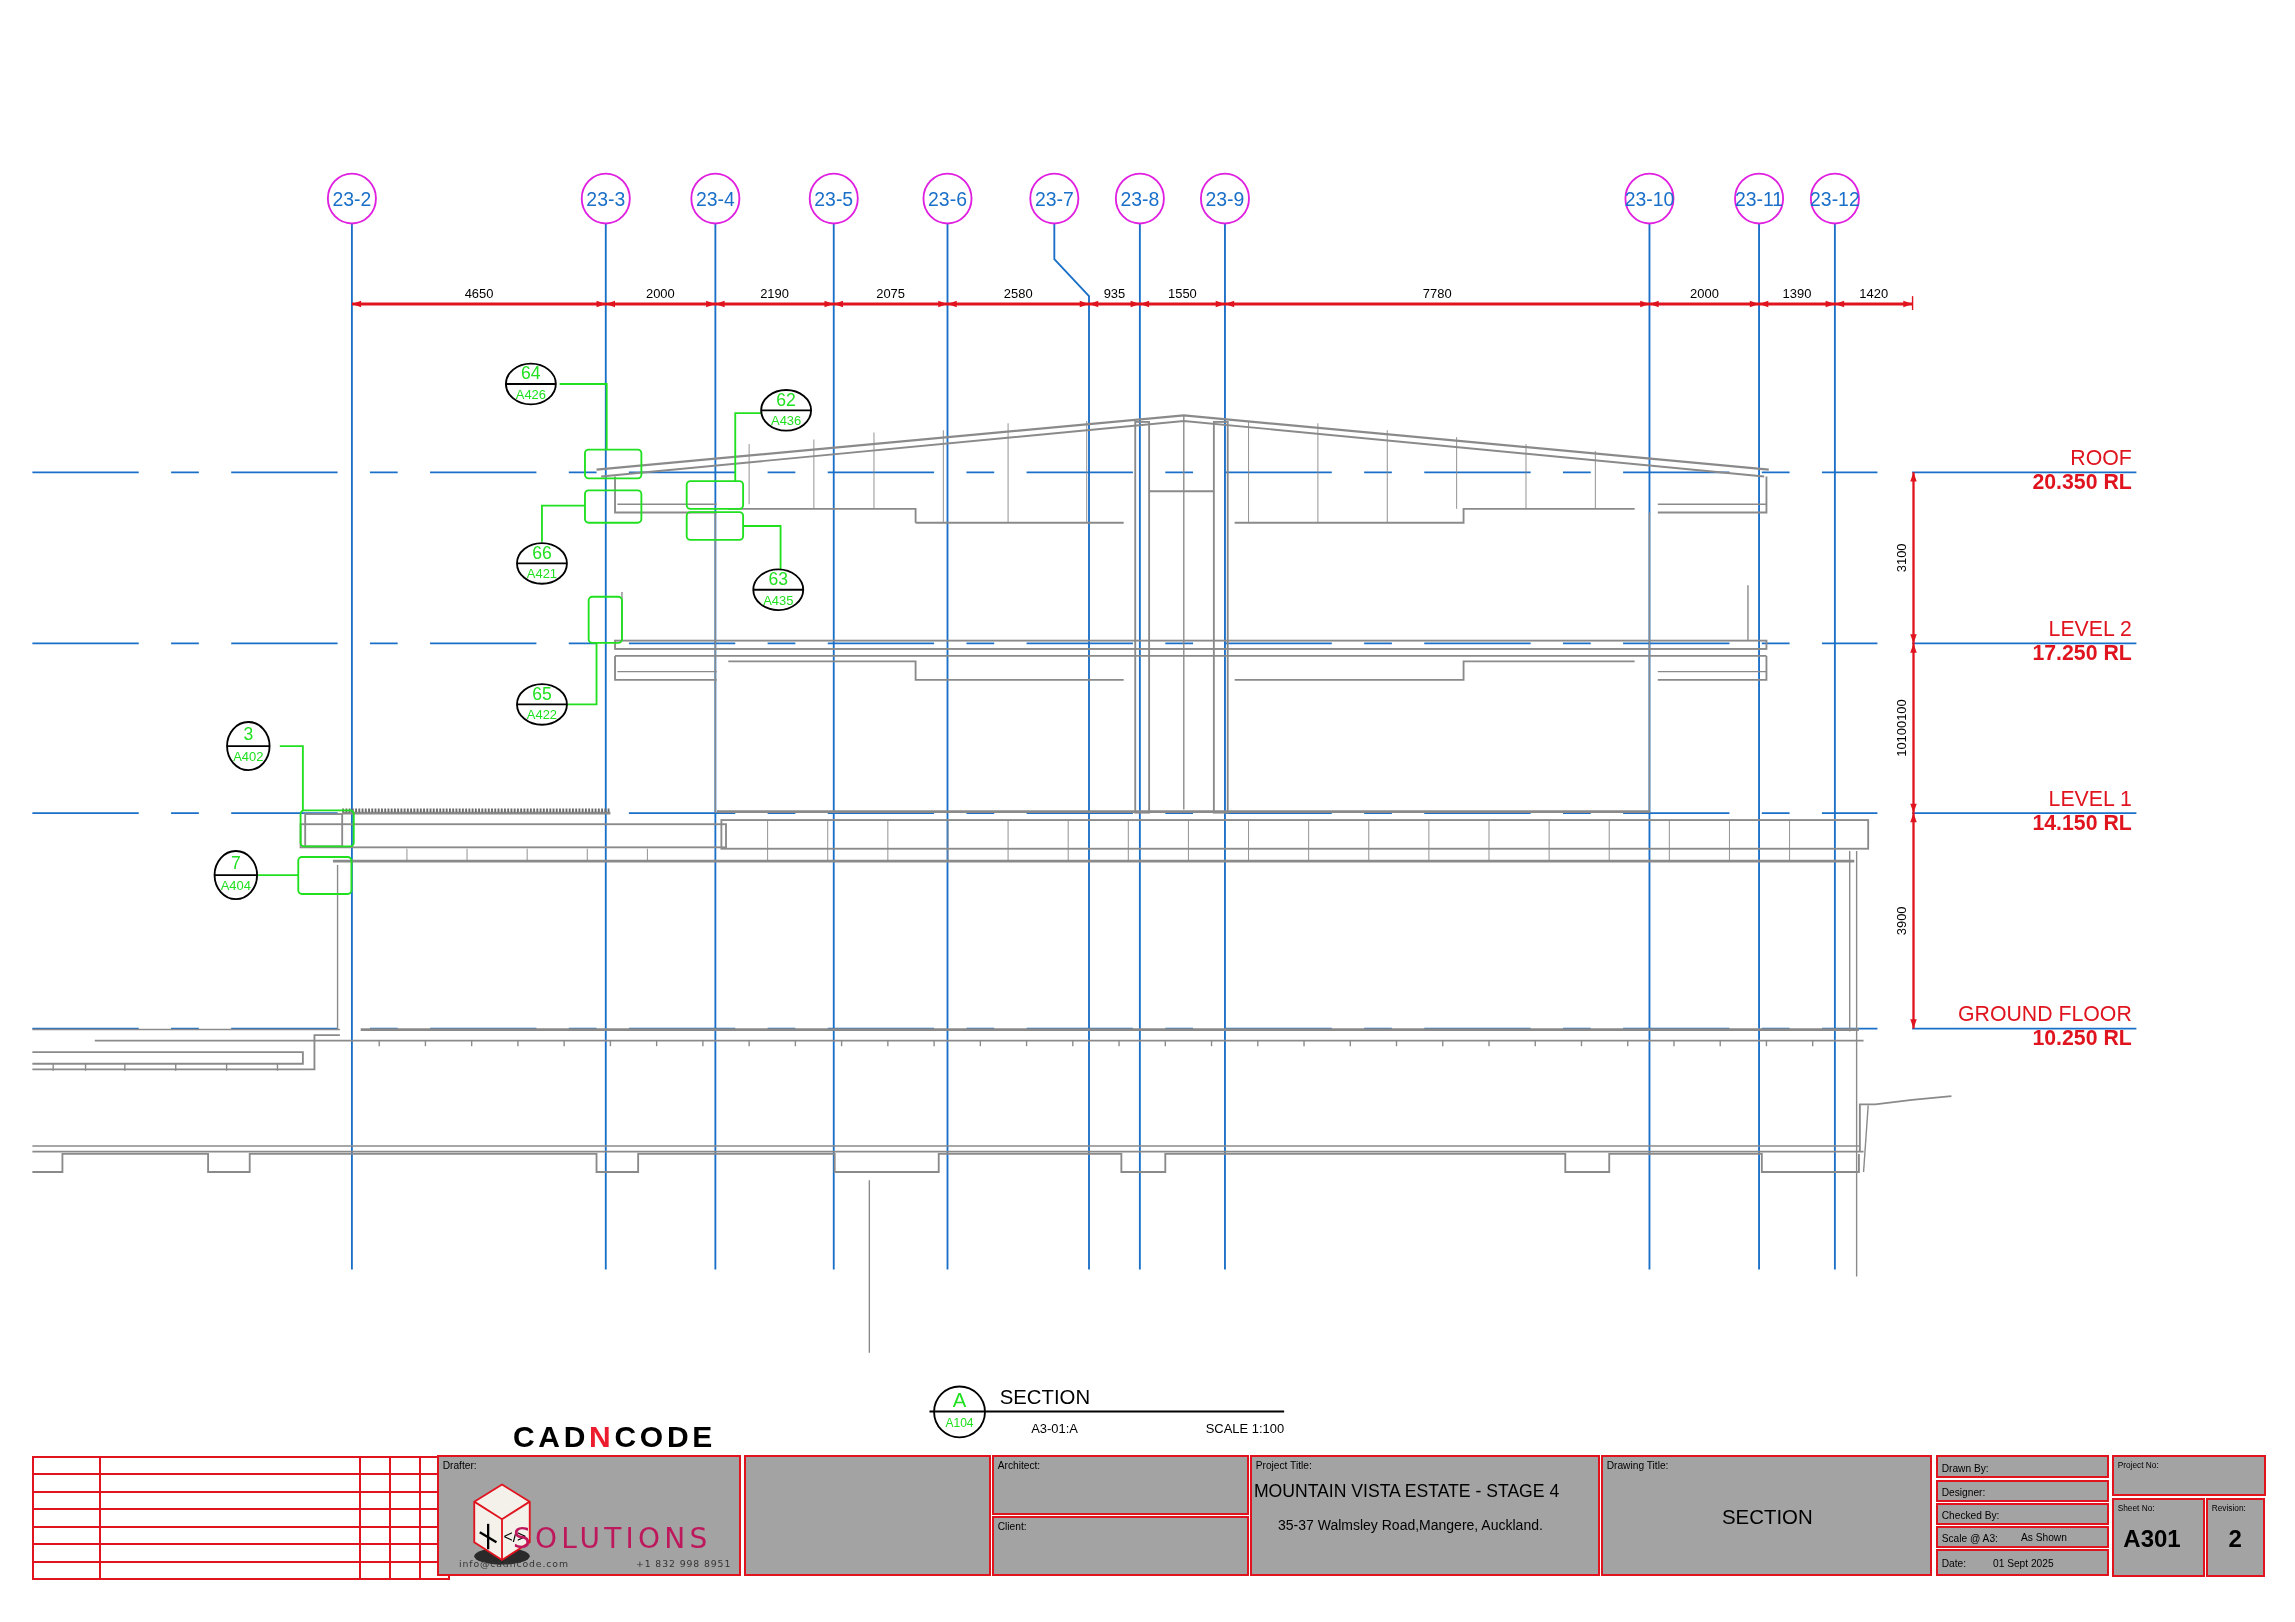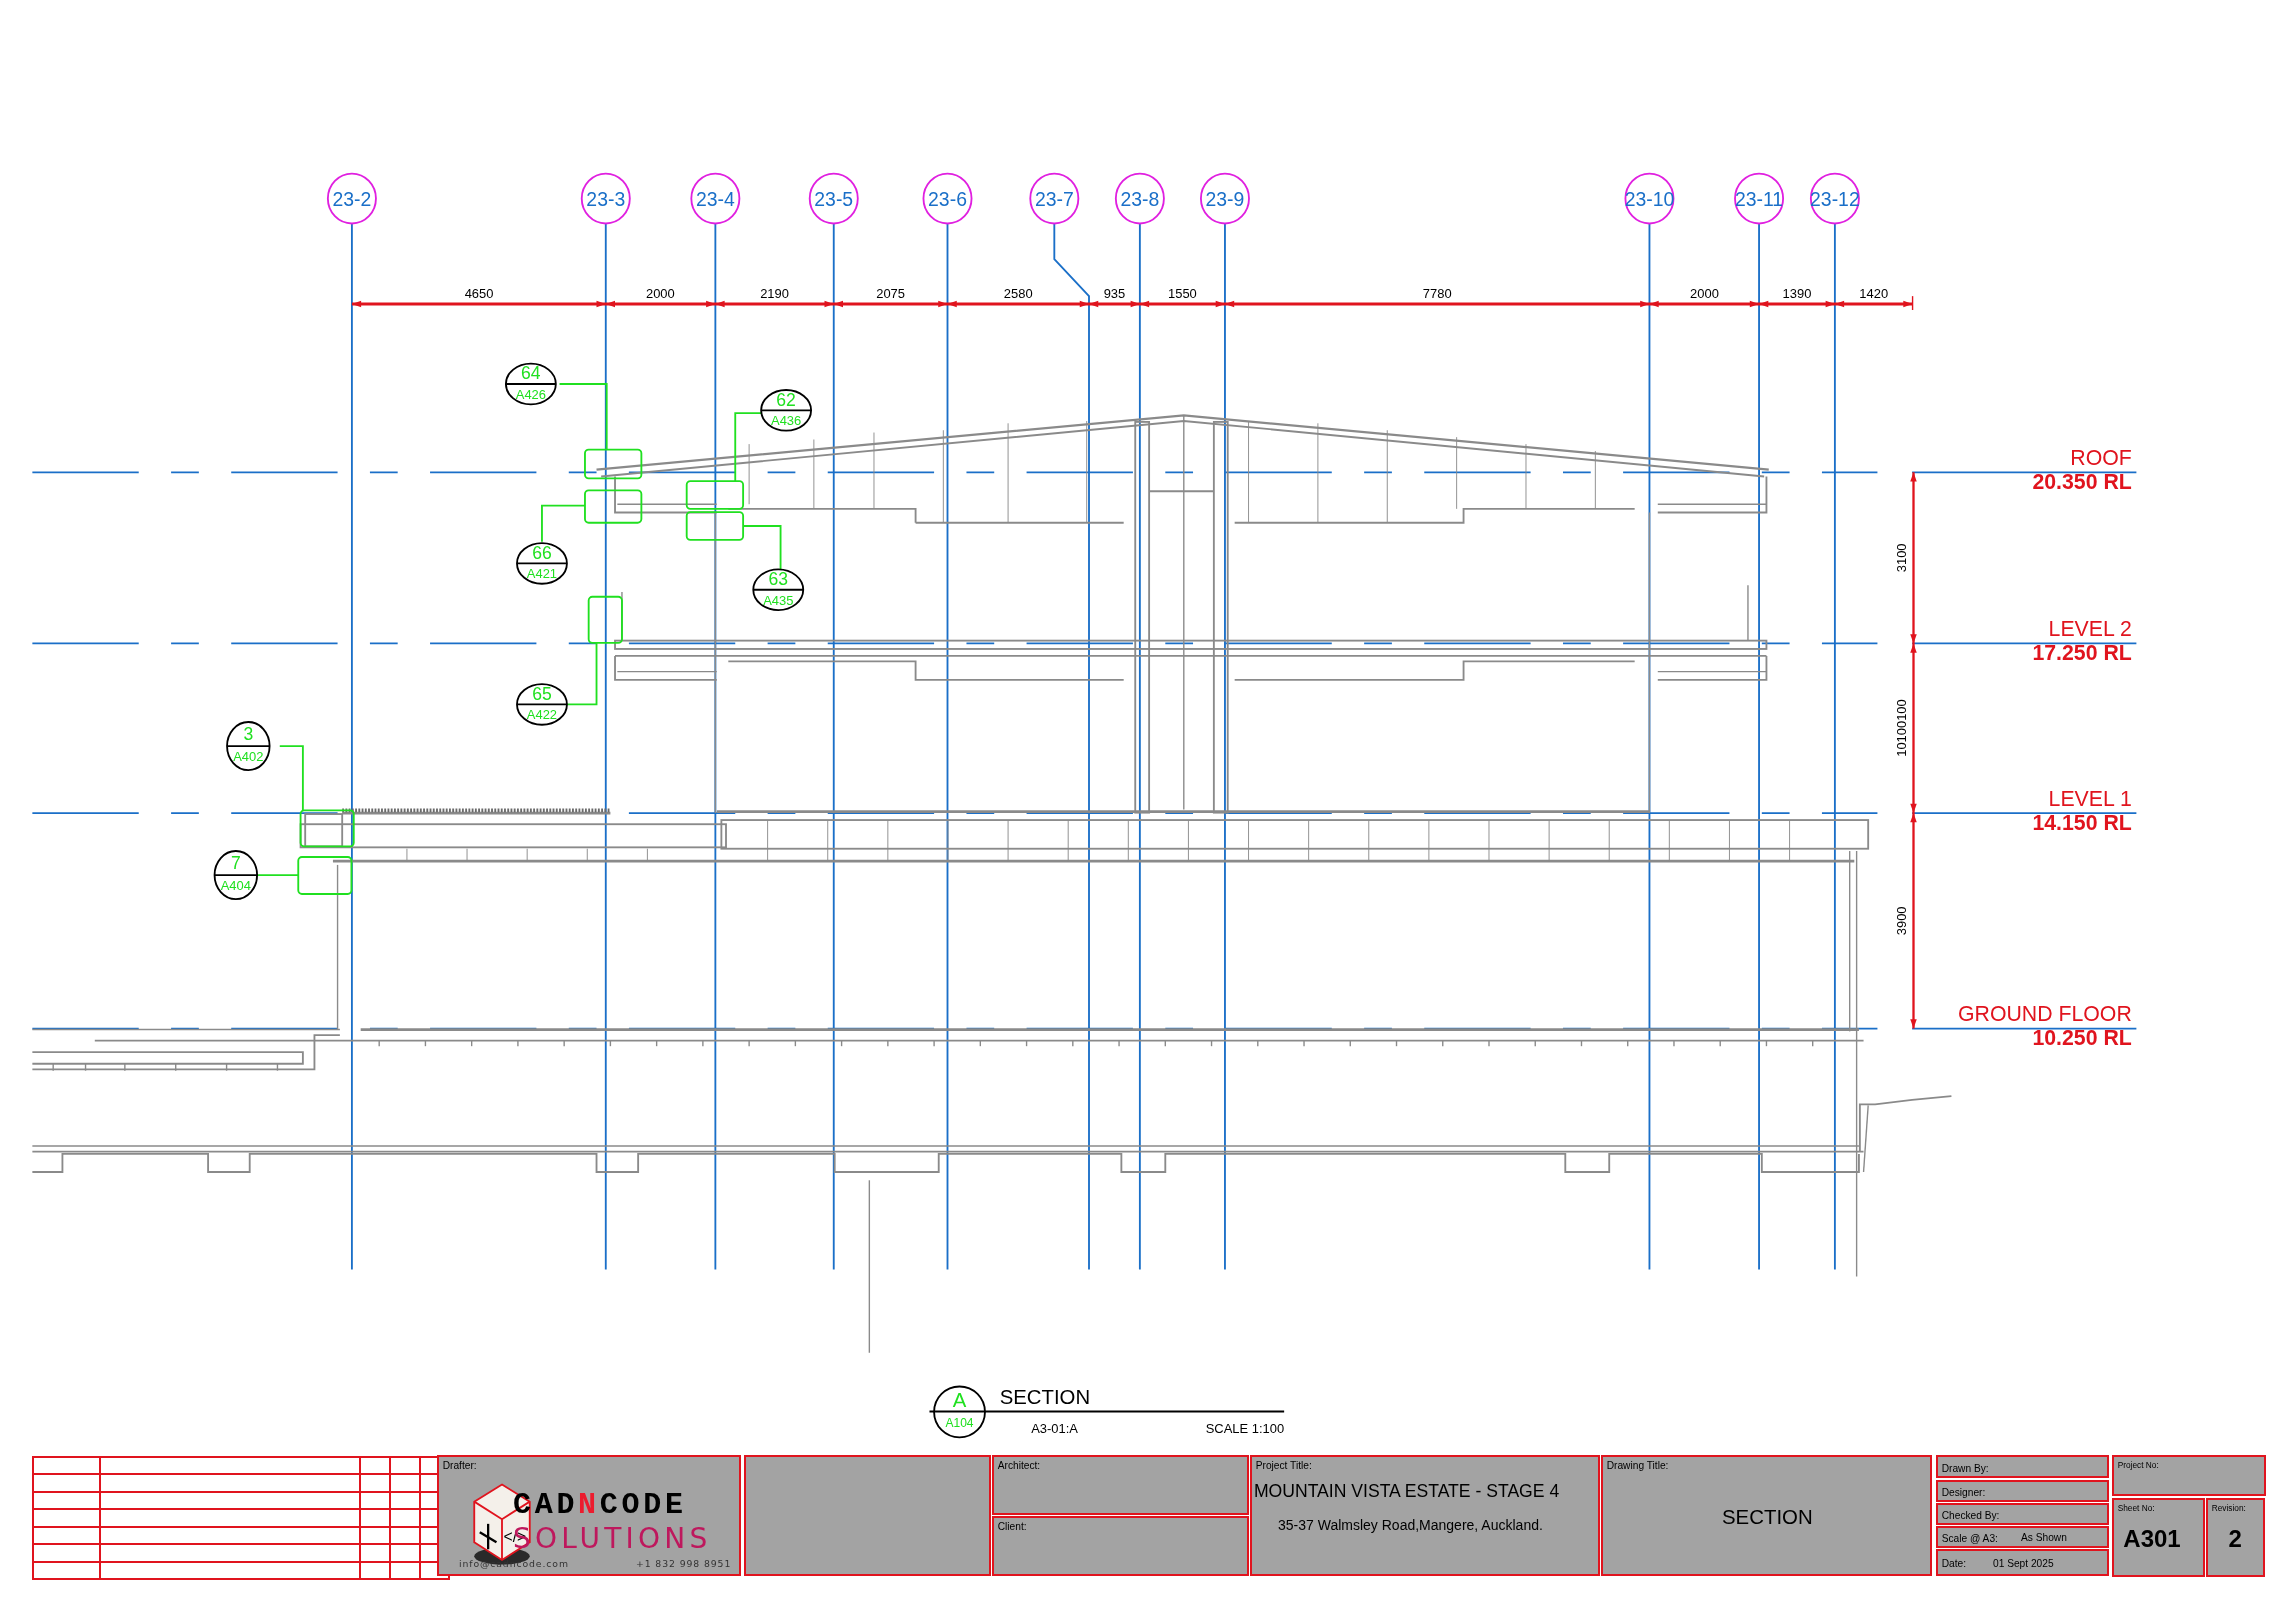--- a/index.html
+++ b/index.html
@@ -5,21 +5,21 @@
   html, body { margin:0; padding:0; background:#ffffff; }
   body { width:2295px; height:1623px; position:relative; overflow:hidden; font-family:"Liberation Sans", sans-serif; }
   #sheet { position:absolute; left:0; top:0; width:2295px; height:1399px; }
   svg text { font-family:"Liberation Sans", sans-serif; }
   .tb { position:absolute; border:2.3px solid #e0141e; box-sizing:border-box; background:#a3a3a3; }
   .tb-label { position:absolute; left:3.7px; top:2.8px; font-size:10.2px; color:#000; font-family:"Liberation Sans", sans-serif; }
   .tb-small { font-size:8.3px; }
   .tb-value { position:absolute; font-family:"Liberation Sans", sans-serif; color:#000; }
   .rev-table { position:absolute; left:32px; top:1456px; width:418px; height:124px; border-collapse:collapse; }
   .rev-table td { border:2.3px solid #e0141e; padding:0; }
-  .logo-word1 { position:absolute; left:513px; top:1488px; font-size:30px; font-weight:bold; letter-spacing:3.7px; color:#000; font-family:Liberation Mono, monospace; }
+  .logo-word1 { position:absolute; left:513px; top:1420px; font-size:30px; font-weight:bold; letter-spacing:3.7px; color:#000; font-family:Liberation Sans, sans-serif; }
   .logo-word1 .n { color:#ec1c2e; }
   .logo-word2 { position:absolute; left:513px; top:1522px; font-size:28px; letter-spacing:4.2px; color:#be185d; font-family:"DejaVu Sans", sans-serif; }
   .logo-contact { position:absolute; top:1558px; font-size:9.3px; color:#333; letter-spacing:0.9px; font-family:"DejaVu Sans", sans-serif; }
 </style>
 </head>
 <body>
 
 <div id="sheet">
 <svg width="2295" height="1623" viewBox="0 0 4963 3509" xmlns="http://www.w3.org/2000/svg">
 

